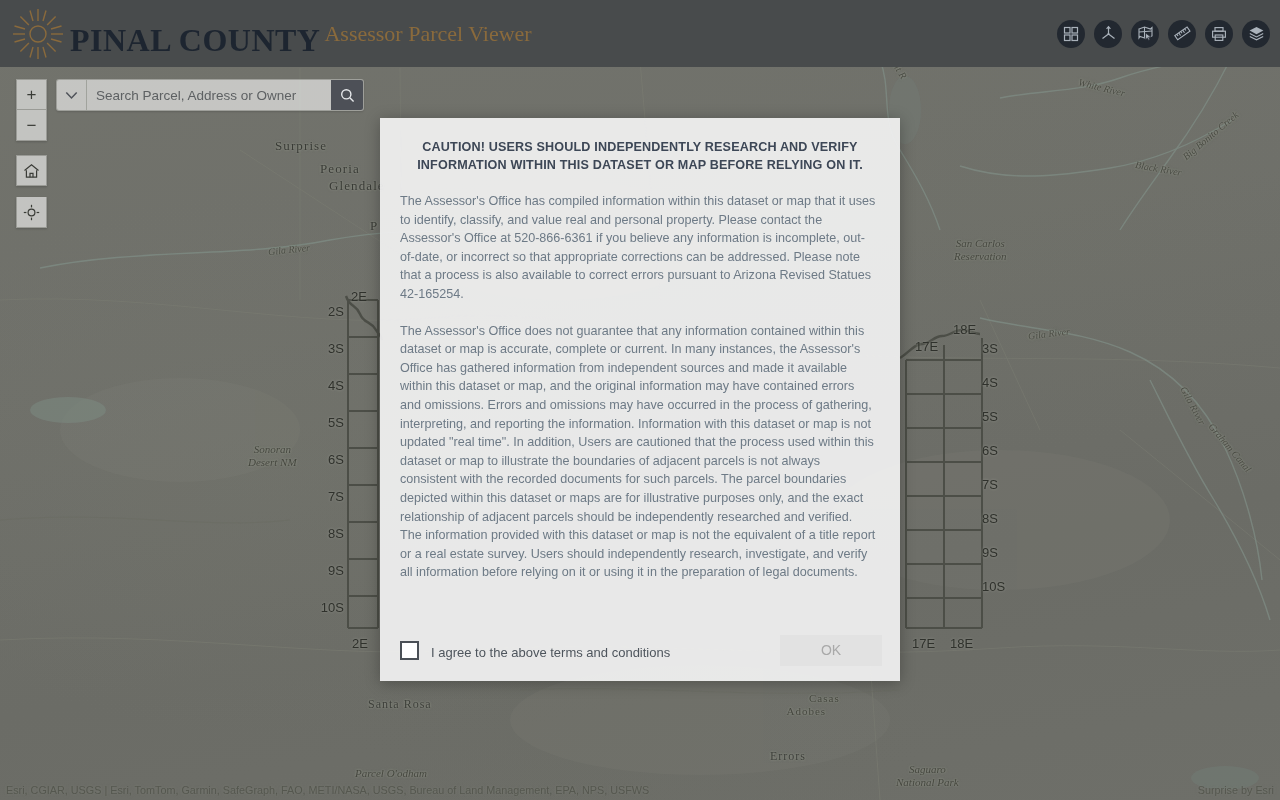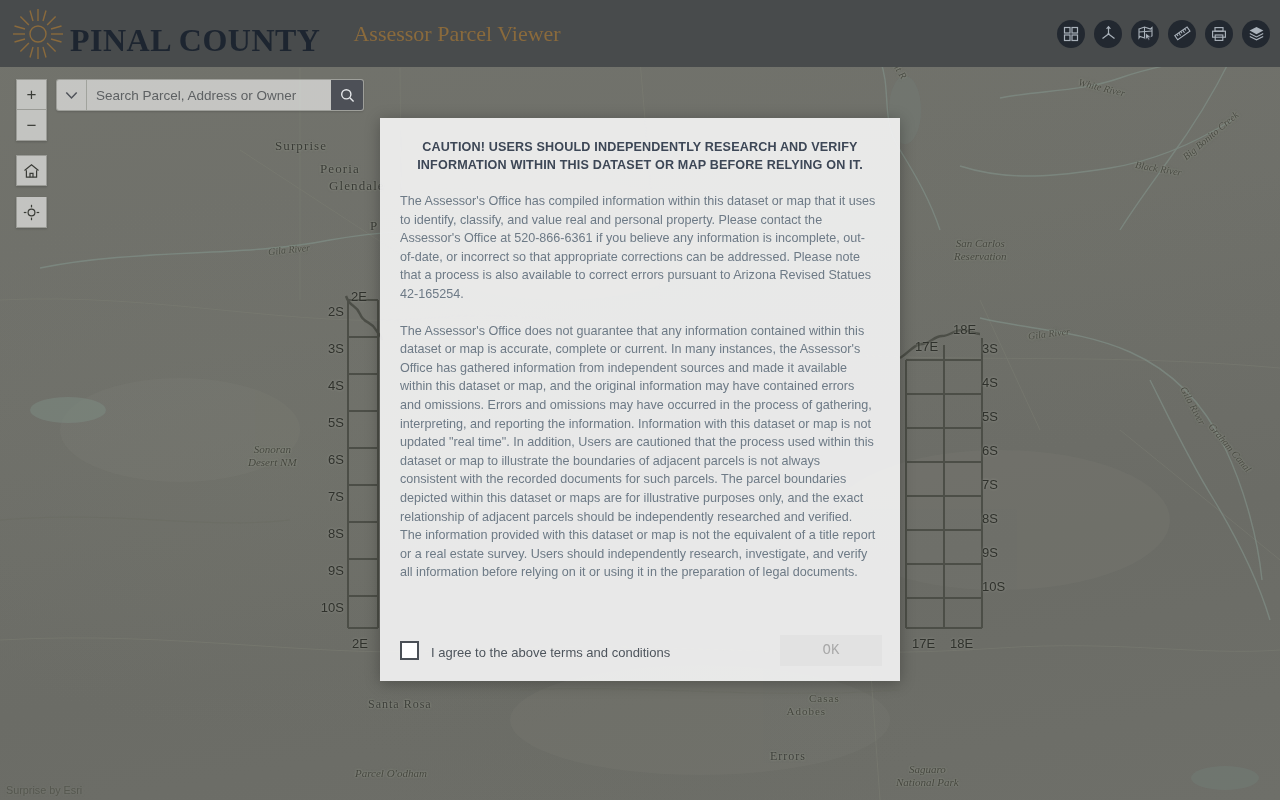--- a/index.html
+++ b/index.html
@@ -56,21 +56,21 @@
     font-size: 32px;
     letter-spacing: 0.5px;
     color: #1d2530;
     margin-left: 6px;
     margin-top: 14px;
   }
   .subtitle {
     font-family: "Liberation Serif", serif;
     font-size: 22px;
     color: #8a6a3c;
-    margin-left: 33px;
+    margin-left: 4px;
   }
   .hdr-right {
     position: absolute; right: 10px; top: 0; height: 67px;
     display: flex; align-items: center; gap: 9px; z-index: 2;
   }
   .hicon {
     width: 28px; height: 28px; border-radius: 50%;
     background: #222830;
     display: flex; align-items: center; justify-content: center;
     cursor: pointer;
@@ -182,21 +182,21 @@
     margin-left: 12px;
     font-size: 13px;
     color: #4e555d;
   }
   #ok-btn {
     width: 102px; height: 31px;
     background: #e2e2e2;
     border: none;
     color: #a9a9a9;
     font-size: 14px;
-    font-family: Liberation Mono, monospace;
+    font-family: Liberation Sans, sans-serif;
     cursor: default;
   }
 
   
   #attrib {
     position: absolute; left: 0; bottom: 0; width: 1280px; height: 20px;
     display: flex; align-items: center; justify-content: space-between;
     padding: 0 6px;
     font-size: 10.8px;
     color: #55574f;
@@ -473,16 +473,17 @@
     <div id="modal-footer">
       <div class="agree-wrap">
         <div id="agree-box"></div>
         <div id="agree-label">I agree to the above terms and conditions</div>
       </div>
       <button id="ok-btn" disabled="">OK</button>
     </div>
   </div>
 
   <div id="attrib">
+    <span>Esri, CGIAR, USGS | Esri, TomTom, Garmin, SafeGraph, FAO, METI/NASA, USGS, Bureau of Land Management, EPA, NPS, USFWS</span>
     <span>Surprise by Esri</span>
   </div>
 
 </div>
 
 </body></html>

